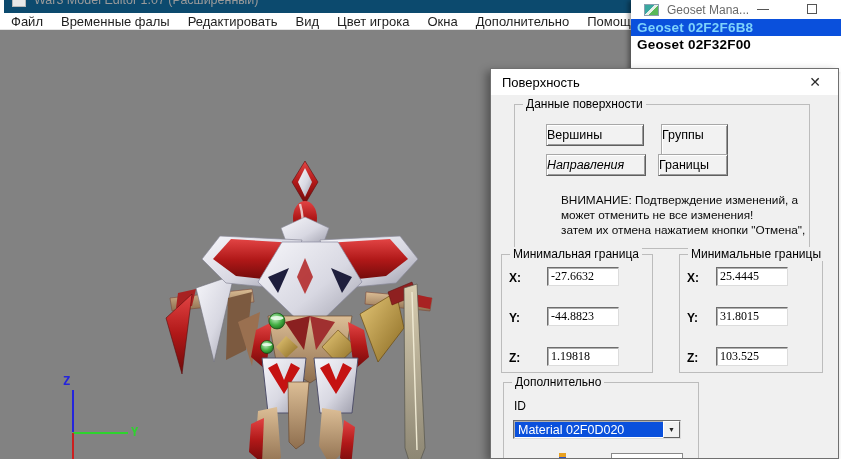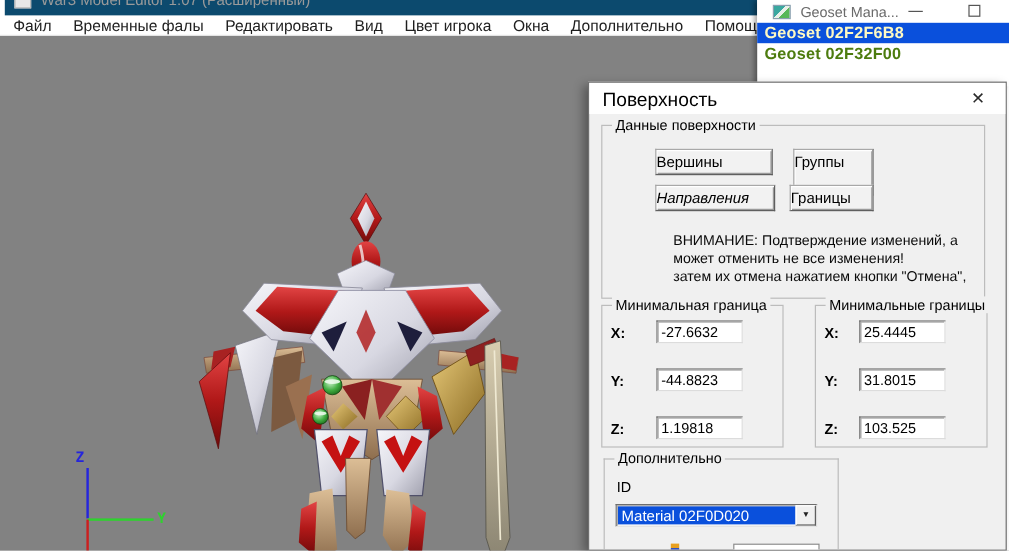--- a/index.html
+++ b/index.html
@@ -26,38 +26,38 @@
   .axis-y-label { left:131px; top:395px; color:#2ed32e; }
 
   
   .geoset-win { position:absolute; left:631px; top:0; width:210px; height:72px; background:#ffffff; z-index:5; box-shadow:-3px 1px 4px rgba(0,0,0,0.35); }
   .geoset-titlebar { position:relative; width:100%; height:19px; background:#ffffff; }
   .geoset-title { position:absolute; left:36px; top:3px; font-size:12px; color:#6a6a6a; white-space:nowrap; }
   .geoset-win-icon { position:absolute; left:13px; top:4px; width:15px; height:12px; border:1px solid #8aa0b0; background:linear-gradient(135deg,#3aa8a0 0 40%, #e8f0e8 40% 60%, #58b858 60%); }
   .geoset-min { position:absolute; left:126px; top:9px; width:12px; height:1px; background:#555; }
   .geoset-max { position:absolute; left:176px; top:4px; width:10px; height:10px; border:1px solid #555; background:#fff; }
   .geoset-list { position:relative; width:100%; }
-  .geoset-row { height:17px; line-height:17px; font-size:13.5px; font-weight:bold; color:#4d7c0f; padding-left:6px; white-space:nowrap; letter-spacing:0.2px; }
-  .geoset-row.selected { color:#fef9c3; }
+  .geoset-row { height:17px; line-height:17px; font-size:13.5px; font-weight:bold; color:#000000; padding-left:6px; white-space:nowrap; letter-spacing:0.2px; }
+  .geoset-row.selected { color:#7dd3fc; }
 
   
   .dialog { position:absolute; left:490px; top:68px; width:349px; height:391px; background:#f0f0f0; border:1px solid #707070; z-index:10; box-shadow:-4px 3px 8px rgba(0,0,0,0.35); overflow:hidden; }
   .dialog-titlebar { position:relative; width:100%; height:26px; background:#ffffff; }
-  .dialog-title { position:absolute; left:11px; top:6px; font-size:16px; color:#000; }
+  .dialog-title { position:absolute; left:11px; top:6px; font-size:13px; color:#000; }
   .dialog-close { position:absolute; right:12px; top:2px; width:22px; height:22px; text-align:center; line-height:22px; font-size:14px; color:#2a2a2a; cursor:default; }
 
   .groupbox { position:absolute; border:1px solid #bcbcbc; }
   .groupbox-label { position:absolute; top:-8px; left:8px; background:#f0f0f0; padding:0 3px; font-size:12px; color:#000; white-space:nowrap; }
 
   .btn3d { position:absolute; background:#f2f2f2; border:1px solid; border-color:#a8a8a8 #5f5f5f #5f5f5f #a8a8a8; box-shadow:inset 1px 1px 0 #ffffff, inset -1px -1px 0 #9a9a9a; font-size:12.5px; color:#000; text-align:left; font-family:"Liberation Sans", sans-serif; cursor:default; }
 
   .warning { position:absolute; font-size:11.8px; color:#0a0a0a; line-height:15px; white-space:nowrap; }
 
   .fld-label { position:absolute; font-size:12px; font-weight:bold; color:#000; }
-  .fld-input { position:absolute; width:72px; height:19px; background:#ffffff; border:1px solid; border-color:#6d6d6d #dcdcdc #dcdcdc #6d6d6d; box-shadow:inset 1px 1px 0 #b0b0b0; font-size:12px; color:#000; padding:0 3px; font-family:Liberation Sans, sans-serif; outline:none; }
+  .fld-input { position:absolute; width:72px; height:19px; background:#ffffff; border:1px solid; border-color:#6d6d6d #dcdcdc #dcdcdc #6d6d6d; box-shadow:inset 1px 1px 0 #b0b0b0; font-size:12px; color:#000; padding:0 3px; font-family:Liberation Serif, serif; outline:none; }
 
   .combo { position:absolute; left:9px; top:37px; width:168px; height:19px; border:1px solid; border-color:#6d6d6d #dcdcdc #dcdcdc #6d6d6d; background:#fff; box-shadow:inset 1px 1px 0 #b0b0b0; }
   .combo-sel { position:absolute; left:1px; top:1px; right:17px; bottom:1px; color:#fff; font-size:12.5px; line-height:16px; padding-left:3px; white-space:nowrap; overflow:hidden; }
   .combo-btn { position:absolute; right:0; top:0; width:17px; bottom:0; background:#f0f0f0; border:1px solid; border-color:#ffffff #5f5f5f #5f5f5f #ffffff; text-align:center; font-size:7px; color:#222; line-height:15px; cursor:default; }
 
   .partial-box { position:absolute; left:120px; top:384px; width:72px; height:10px; background:#fff; border:1px solid #8a8a8a; }
   .partial-glyph { position:absolute; left:68px; top:384px; width:7px; height:7px; background:linear-gradient(180deg,#e8a020 0 50%, #3050c0 50%); }
 </style>
 </head>
 <body>
@@ -188,21 +188,21 @@
     <div class="geoset-row">Geoset 02F32F00</div>
   </div>
 </div>
 
 <div class="dialog">
   <div class="dialog-titlebar">
     <div class="dialog-title">Поверхность</div>
     <div class="dialog-close">✕</div>
   </div>
 
-  <div class="groupbox" style="left:10px; top:35px; width:320px; height:145px;padding-left:12px;">
+  <div class="groupbox" style="left:23px; top:35px; width:296px; height:145px;padding-left:12px;">
     <div class="groupbox-label">Данные поверхности</div>
   </div>
   <div class="btn3d" style="left:55px; top:55px; width:98px; height:22px; line-height:20px;">Вершины</div>
   <div class="btn3d" style="left:170px; top:55px; width:67px; height:39px; line-height:20px;">Группы</div>
   <div class="btn3d" style="left:55px; top:85px; width:100px; height:22px; line-height:20px;font-style:italic;">Направления</div>
   <div class="btn3d" style="left:167px; top:85px; width:70px; height:22px; line-height:20px;">Границы</div>
   <div class="warning" style="left:70px; top:124px;">
     <div>ВНИМАНИЕ: Подтверждение изменений, а</div>
     <div>может отменить не все изменения!</div>
     <div>затем их отмена нажатием кнопки "Отмена",</div>

